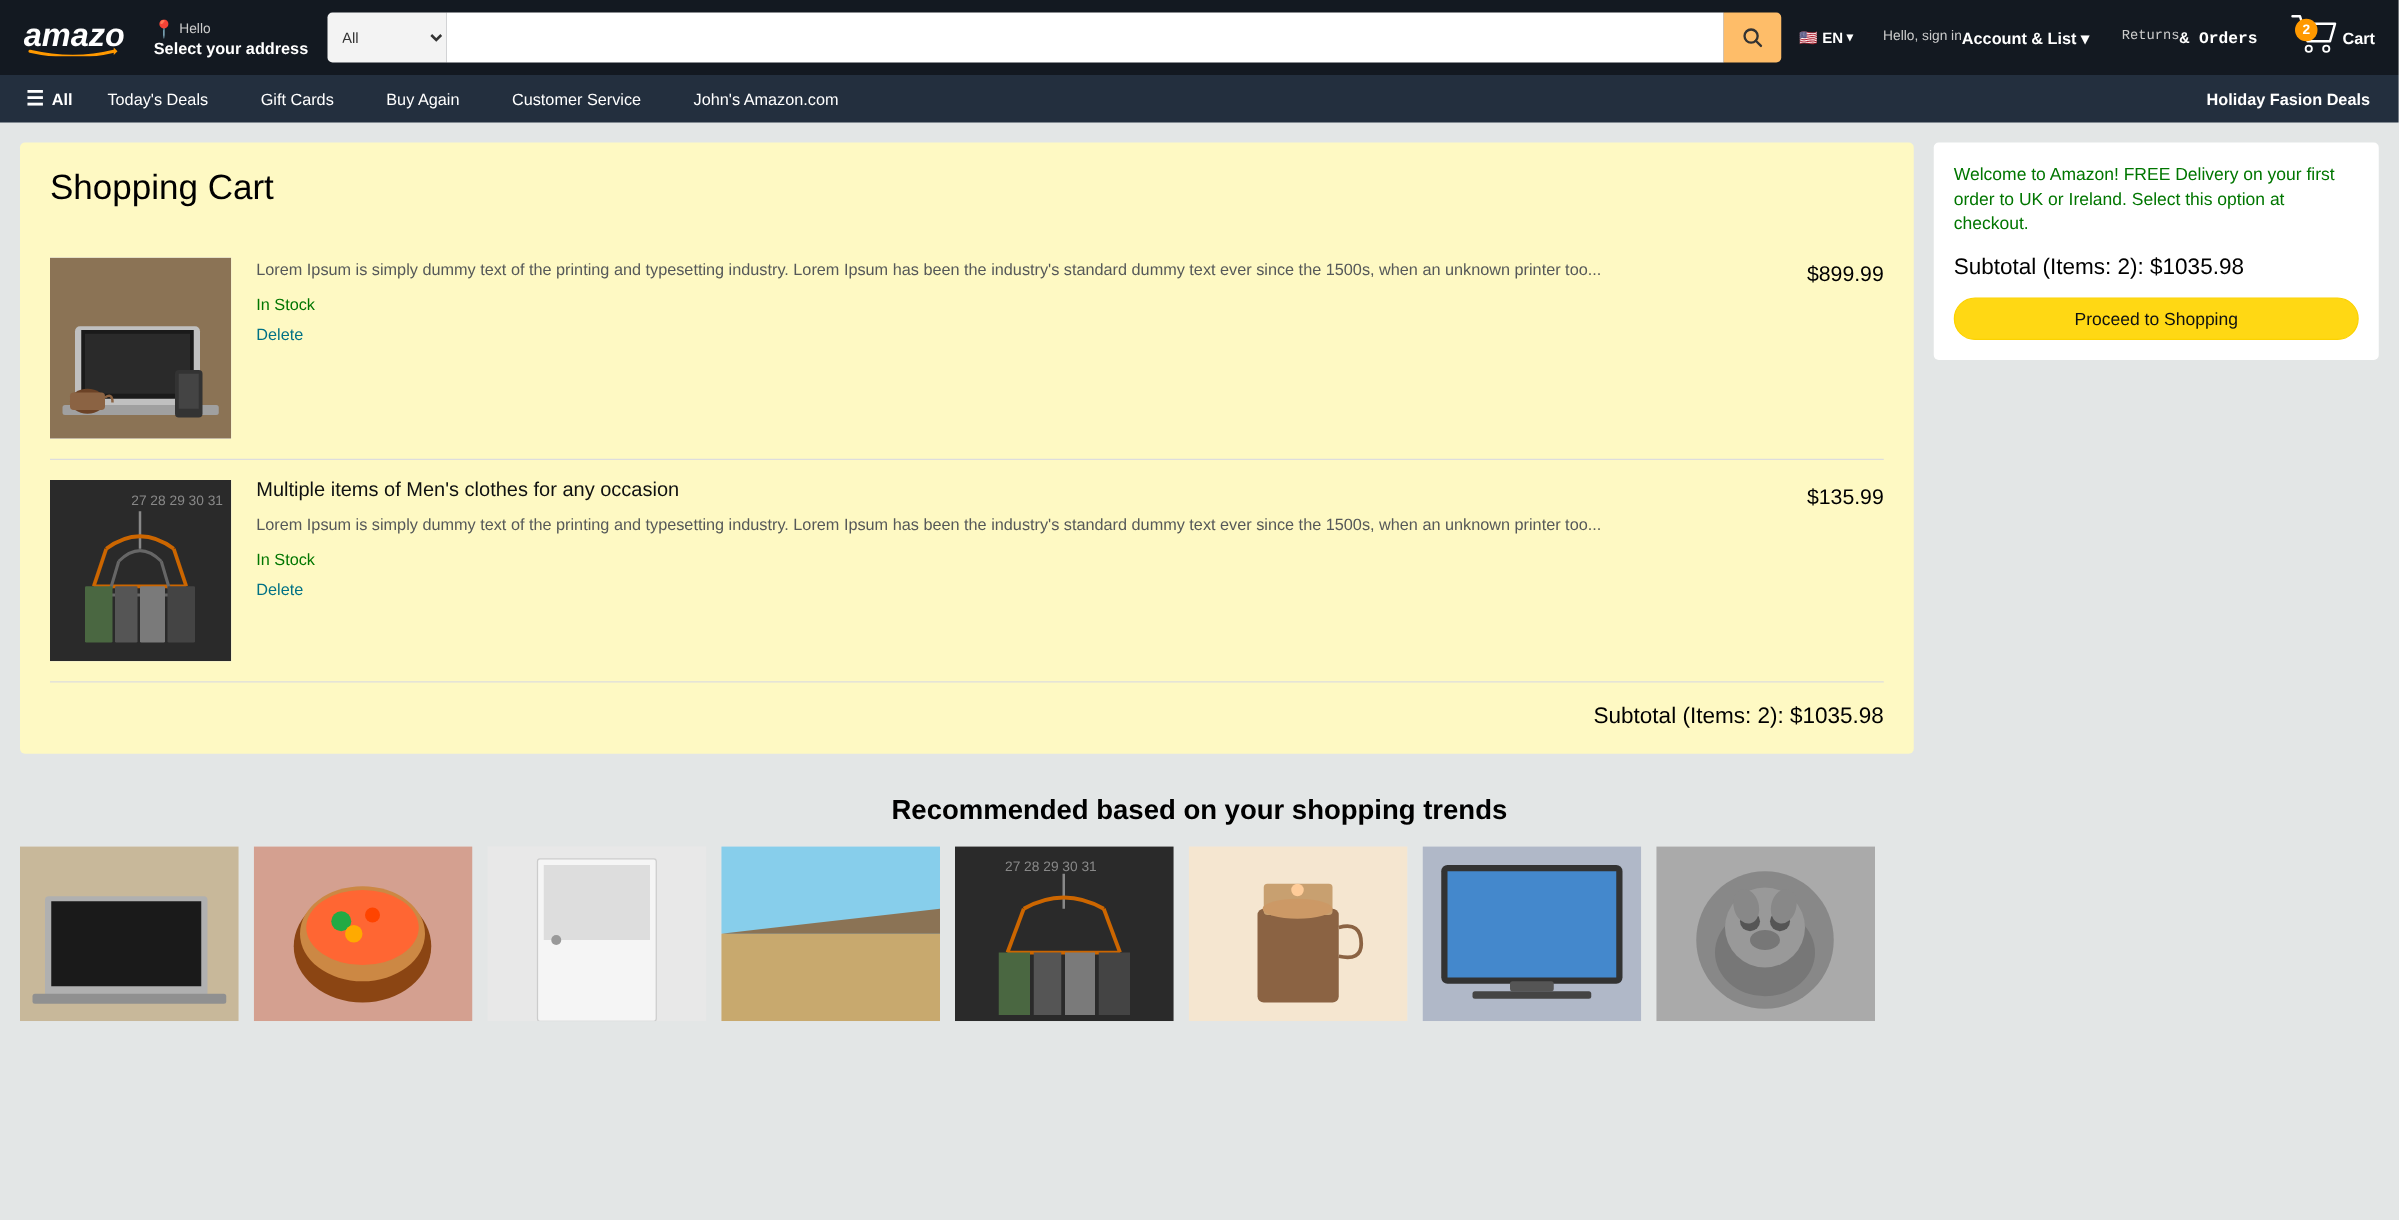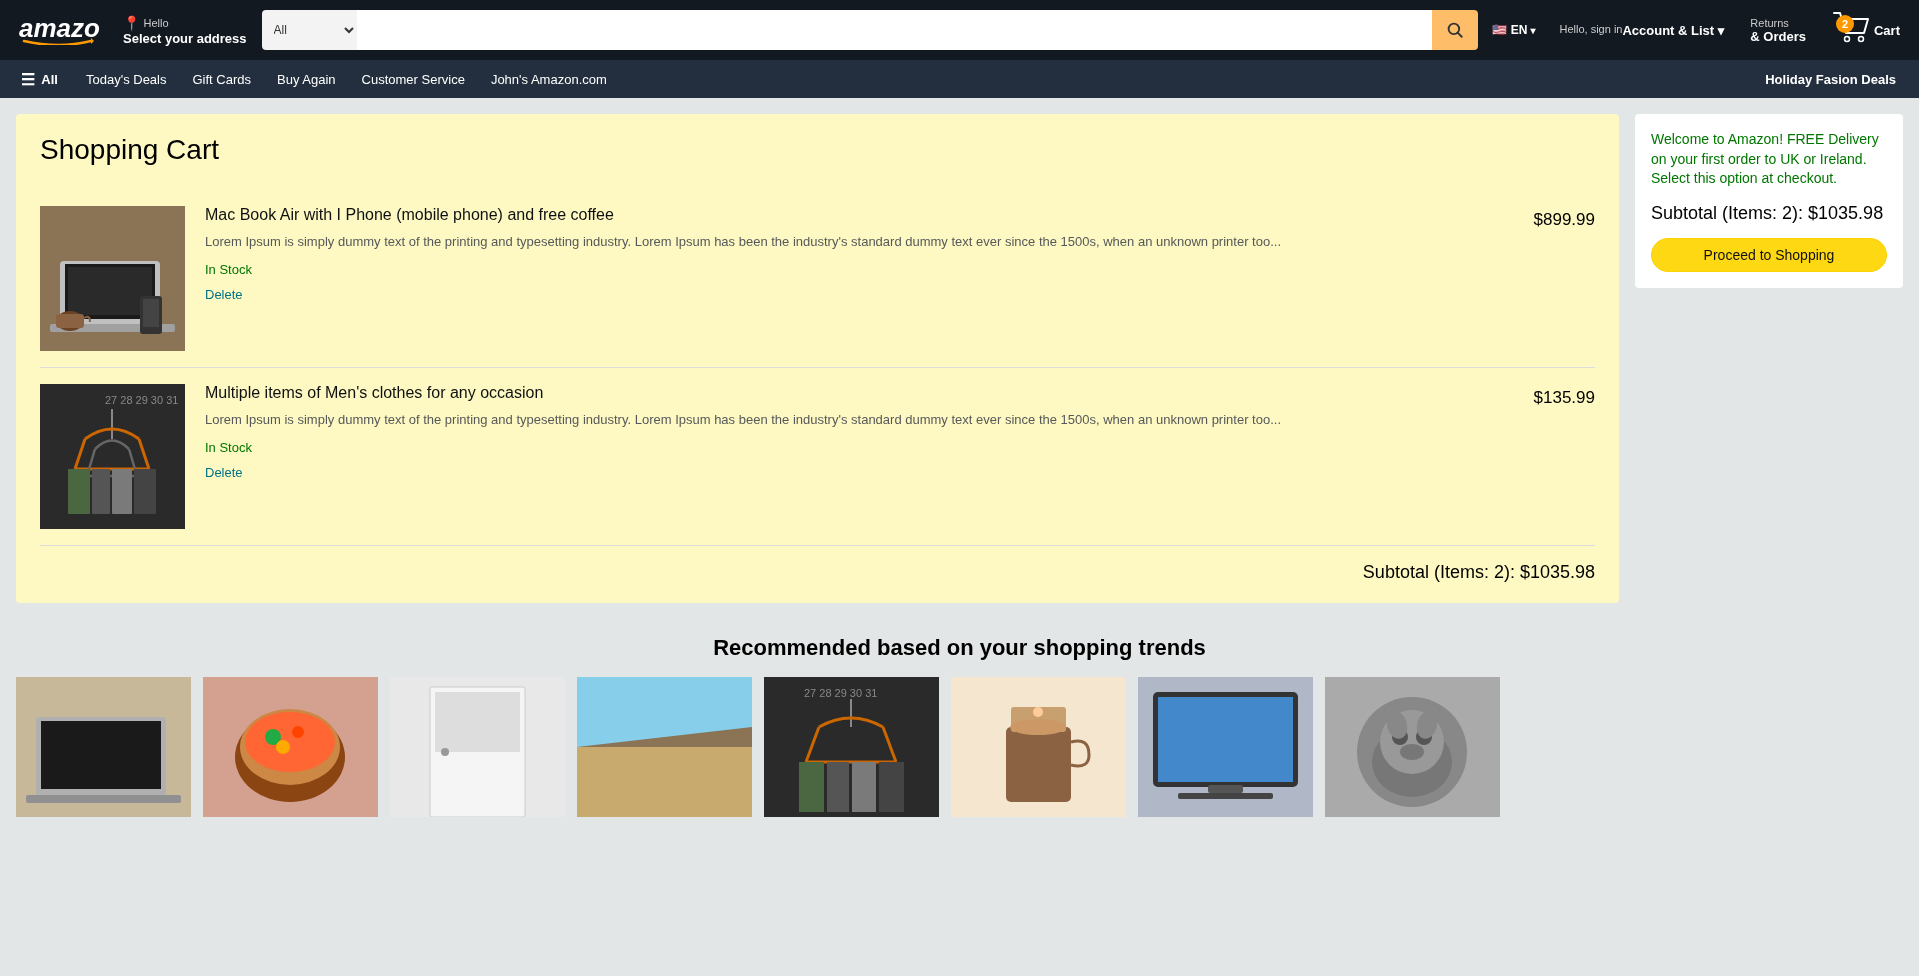--- a/index.html
+++ b/index.html
@@ -83,24 +83,24 @@
       display: flex;
       padding: 6px 8px;
       cursor: pointer;
       border: 1px solid transparent;
     }
     .account-top { font-size: 11px; color: #ccc; }
     .account-bottom { font-size: 13px; font-weight: bold; }
 
     .returns-area {
       display: flex;
-      flex-direction: column;
       padding: 6px 8px;
       cursor: pointer;
       border: 1px solid transparent;
+      font-family: Liberation Mono, monospace;
     }
     .returns-top { font-size: 11px; color: #ccc; }
     .returns-bottom { font-size: 13px; font-weight: bold; }
 
     .cart-area {
       display: flex;
       align-items: center;
       gap: 4px;
       padding: 4px 8px;
       cursor: pointer;
@@ -141,21 +141,21 @@
       padding: 6px 10px;
       cursor: pointer;
       font-size: 13px;
       font-weight: bold;
       border: 1px solid transparent;
     }
     .hamburger { font-size: 16px; }
 
     .nav-links {
       display: flex;
-      gap: 0;
+      gap: 16px;
       flex: 1;
     }
     .nav-link {
       padding: 6px 12px;
       font-size: 13px;
       cursor: pointer;
       border: 1px solid transparent;
       white-space: nowrap;
     }
 
@@ -253,21 +253,21 @@
 
     .cart-subtotal {
       text-align: right;
       font-size: 18px;
       padding-top: 16px;
       font-weight: 500;
     }
 
     
     .cart-sidebar {
-      width: 268px;
+      width: 356px;
       flex-shrink: 0;
     }
     .sidebar-box {
       background: white;
       padding: 16px;
       border-radius: 4px;
     }
     .free-delivery-msg {
       color: #007600;
       font-size: 14px;
@@ -419,21 +419,20 @@
 
           <rect x="100" y="90" width="22" height="38" rx="3" fill="#333"></rect>
           <rect x="103" y="93" width="16" height="28" fill="#444"></rect>
 
           <ellipse cx="30" cy="115" rx="14" ry="10" fill="#6B4226"></ellipse>
           <rect x="16" y="108" width="28" height="14" rx="3" fill="#8B6343"></rect>
           <path d="M44 112 Q50 108 50 116" stroke="#8B6343" stroke-width="2" fill="none"></path>
         </svg>
       </div>
       <div class="item-details">
-        <div class="item-title">Mac Book Air with I Phone (mobile phone) and free coffee</div>
         <div class="item-desc">Lorem Ipsum is simply dummy text of the printing and typesetting industry. Lorem Ipsum has been the industry's standard dummy text ever since the 1500s, when an unknown printer too...</div>
         <div class="in-stock">In Stock</div>
         <a class="delete-link">Delete</a>
       </div>
       <div class="item-price">$899.99</div>
     </div>
 
     <div class="cart-item">
       <div class="item-image-placeholder">
         <svg width="145" height="145" viewBox="0 0 145 145">

